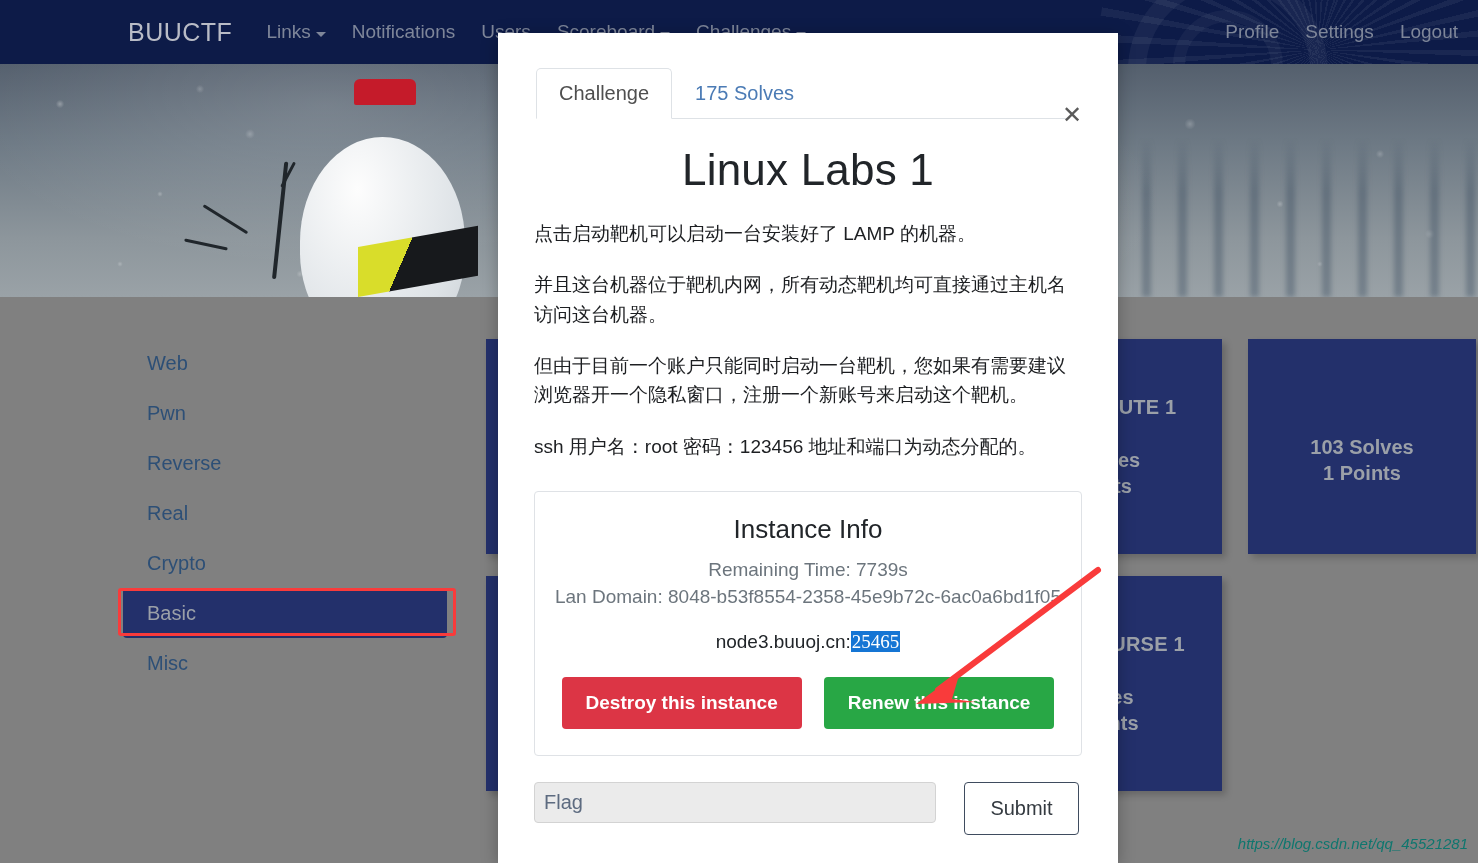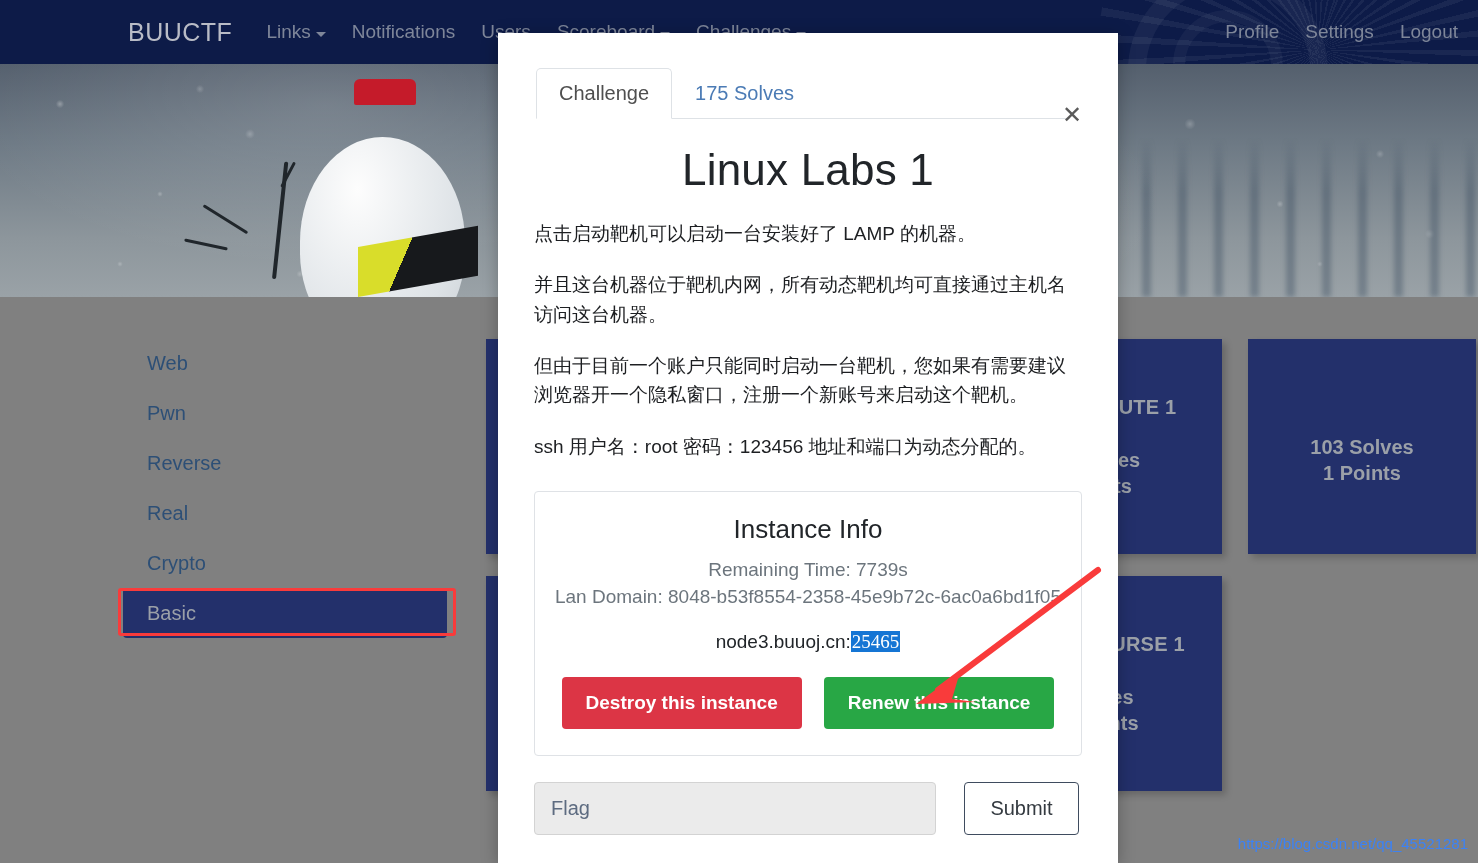--- a/index.html
+++ b/index.html
@@ -258,24 +258,25 @@
     margin-top: 26px;
     font-size: 20px;
     font-weight: 700;
     line-height: 1.3;
   }
 
   .watermark {
     position: absolute;
     right: 10px;
     bottom: 11px;
-    color: #3b82f6;
+    color: #0f766e;
     font-size: 15px;
     z-index: 3;
     white-space: nowrap;
+    font-style: italic;
   }
 
   
   .modal {
     position: absolute;
     top: 33px;
     left: 498px;
     width: 620px;
     height: 830px;
     background: #ffffff;
@@ -388,27 +389,27 @@
   .btn-destroy { background: #dc3545; }
   .btn-renew { background: #28a745; }
 
   .flag-row {
     margin-top: 26px;
     display: flex;
     gap: 28px;
   }
   .flag-input {
     width: 402px;
-    height: 53px;
+    height: 41px;
     background: #ebebeb;
     border: 1px solid #d3d3d3;
     border-radius: 4px;
     font-size: 20px;
     color: #6c757d;
-    padding: 0 16px;
+    padding: 0 9px;
     font-family: inherit;
   }
   .flag-input::placeholder { color: #5d6b80; opacity: 1; }
   .submit-btn {
     width: 115px;
     height: 53px;
     background: #ffffff;
     border: 1px solid #3f4c5f;
     border-radius: 4px;
     font-size: 20px;
@@ -490,20 +491,21 @@
 
   <div class="content">
 
     <div class="sidebar">
       <div class="side-item">Web</div>
       <div class="side-item">Pwn</div>
       <div class="side-item">Reverse</div>
       <div class="side-item">Real</div>
       <div class="side-item">Crypto</div>
       <div class="side-item active">Basic</div>
+      <div class="side-item">Misc</div>
     </div>
 
     <div class="cards">
       <div class="card">
         <div class="card-title"></div>
         <div class="card-stats">
           <div></div>
           <div></div>
         </div>
       </div>

